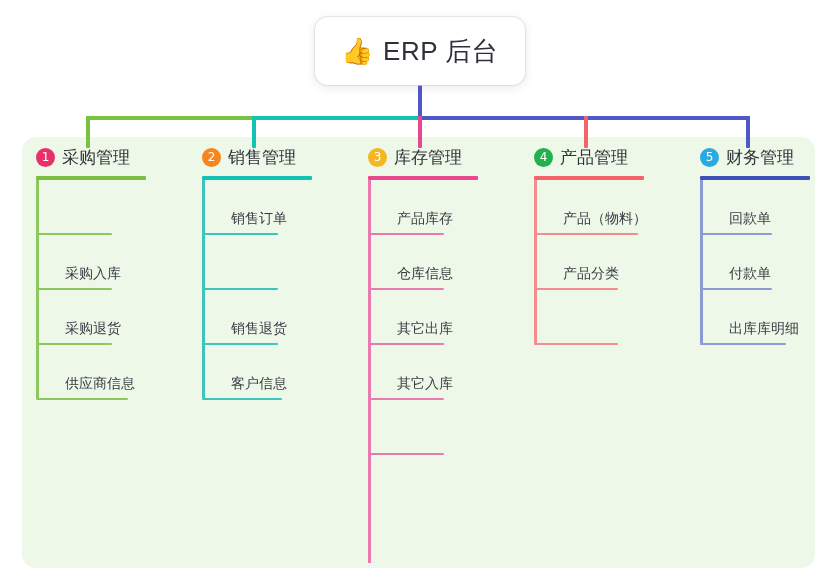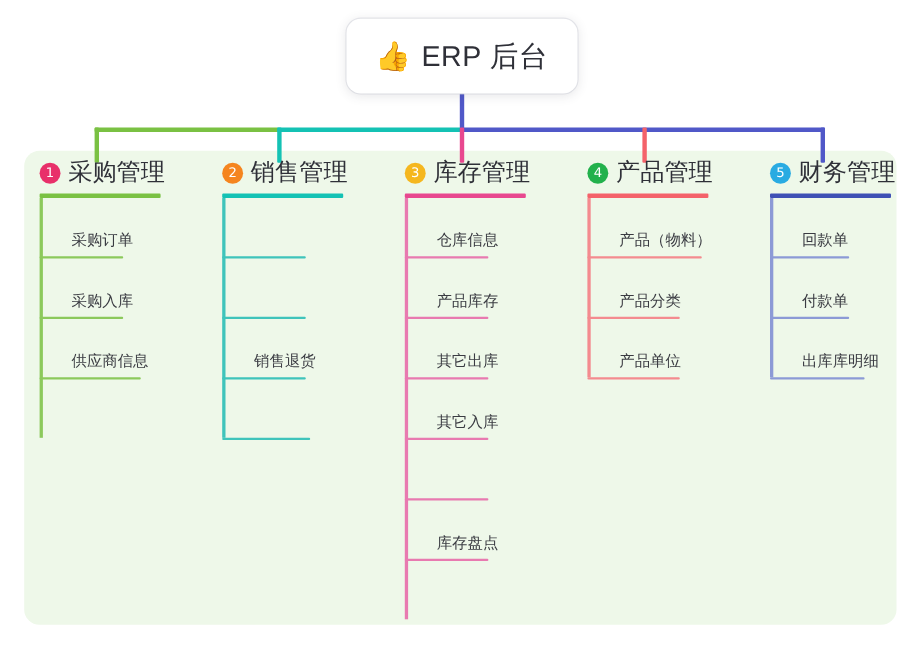--- a/index.html
+++ b/index.html
@@ -79,21 +79,21 @@
     height: 19px;
     border-radius: 50%;
     color: #ffffff;
     font-size: 12px;
     line-height: 19px;
     text-align: center;
     flex: 0 0 auto;
     font-family: "DejaVu Sans", sans-serif;
   }
   .col-title {
-    font-size: 22px;
+    font-size: 17px;
     color: #2f3038;
   }
   .head-rule {
     height: 4px;
     border-radius: 1px;
     margin-top: 7px;
   }
 
   
   .leaves {
@@ -156,85 +156,86 @@
   <div id="column-layer">
       <div class="column" style="left: 36px;">
         <div class="col-head">
           <span class="badge" style="background: rgb(232, 48, 106);">1</span>
           <span class="col-title">采购管理</span>
         </div>
         <div class="head-rule" style="background: rgb(122, 193, 67); width: 110px;"></div>
         <div class="leaves">
           <div class="spine" style="background: rgb(140, 201, 92); height: 218px;"></div>
           <div class="leaf">
-            <div class="leaf-label">采购订单</div>
             <div class="leaf-rule" style="background: rgb(140, 201, 92); width: 76px;"></div>
           </div>
           <div class="leaf">
             <div class="leaf-label">采购入库</div>
             <div class="leaf-rule" style="background: rgb(140, 201, 92); width: 76px;"></div>
           </div>
           <div class="leaf">
+            <div class="leaf-label">采购退货</div>
+            <div class="leaf-rule" style="background: rgb(140, 201, 92); width: 76px;"></div>
+          </div>
+          <div class="leaf">
             <div class="leaf-label">供应商信息</div>
             <div class="leaf-rule" style="background: rgb(140, 201, 92); width: 92px;"></div>
           </div>
         </div>
       </div>
       <div class="column" style="left: 202px;">
         <div class="col-head">
           <span class="badge" style="background: rgb(245, 133, 31);">2</span>
           <span class="col-title">销售管理</span>
         </div>
         <div class="head-rule" style="background: rgb(20, 194, 180); width: 110px;"></div>
         <div class="leaves">
           <div class="spine" style="background: rgb(63, 196, 187); height: 218px;"></div>
           <div class="leaf">
+            <div class="leaf-label">销售订单</div>
             <div class="leaf-rule" style="background: rgb(63, 196, 187); width: 76px;"></div>
           </div>
           <div class="leaf">
             <div class="leaf-rule" style="background: rgb(63, 196, 187); width: 76px;"></div>
           </div>
           <div class="leaf">
             <div class="leaf-label">销售退货</div>
             <div class="leaf-rule" style="background: rgb(63, 196, 187); width: 76px;"></div>
           </div>
           <div class="leaf">
+            <div class="leaf-label">客户信息</div>
             <div class="leaf-rule" style="background: rgb(63, 196, 187); width: 80px;"></div>
           </div>
         </div>
       </div>
       <div class="column" style="left: 368px;">
         <div class="col-head">
           <span class="badge" style="background: rgb(245, 183, 31);">3</span>
           <span class="col-title">库存管理</span>
         </div>
         <div class="head-rule" style="background: rgb(232, 72, 143); width: 110px;"></div>
         <div class="leaves">
           <div class="spine" style="background: rgb(232, 122, 176); height: 383px;"></div>
           <div class="leaf">
+            <div class="leaf-label">产品库存</div>
+            <div class="leaf-rule" style="background: rgb(232, 122, 176); width: 76px;"></div>
+          </div>
+          <div class="leaf">
             <div class="leaf-label">仓库信息</div>
             <div class="leaf-rule" style="background: rgb(232, 122, 176); width: 76px;"></div>
           </div>
           <div class="leaf">
-            <div class="leaf-label">产品库存</div>
-            <div class="leaf-rule" style="background: rgb(232, 122, 176); width: 76px;"></div>
-          </div>
-          <div class="leaf">
             <div class="leaf-label">其它出库</div>
             <div class="leaf-rule" style="background: rgb(232, 122, 176); width: 76px;"></div>
           </div>
           <div class="leaf">
             <div class="leaf-label">其它入库</div>
             <div class="leaf-rule" style="background: rgb(232, 122, 176); width: 76px;"></div>
           </div>
           <div class="leaf">
-            <div class="leaf-rule" style="background: rgb(232, 122, 176); width: 76px;"></div>
-          </div>
-          <div class="leaf">
-            <div class="leaf-label">库存盘点</div>
             <div class="leaf-rule" style="background: rgb(232, 122, 176); width: 76px;"></div>
           </div>
         </div>
       </div>
       <div class="column" style="left: 534px;">
         <div class="col-head">
           <span class="badge" style="background: rgb(34, 177, 76);">4</span>
           <span class="col-title">产品管理</span>
         </div>
         <div class="head-rule" style="background: rgb(244, 98, 106); width: 110px;"></div>
@@ -242,21 +243,20 @@
           <div class="spine" style="background: rgb(244, 139, 143); height: 163px;"></div>
           <div class="leaf">
             <div class="leaf-label">产品（物料）</div>
             <div class="leaf-rule" style="background: rgb(244, 139, 143); width: 104px;"></div>
           </div>
           <div class="leaf">
             <div class="leaf-label">产品分类</div>
             <div class="leaf-rule" style="background: rgb(244, 139, 143); width: 84px;"></div>
           </div>
           <div class="leaf">
-            <div class="leaf-label">产品单位</div>
             <div class="leaf-rule" style="background: rgb(244, 139, 143); width: 84px;"></div>
           </div>
         </div>
       </div>
       <div class="column" style="left: 700px;">
         <div class="col-head">
           <span class="badge" style="background: rgb(41, 171, 226);">5</span>
           <span class="col-title">财务管理</span>
         </div>
         <div class="head-rule" style="background: rgb(63, 81, 181); width: 110px;"></div>

